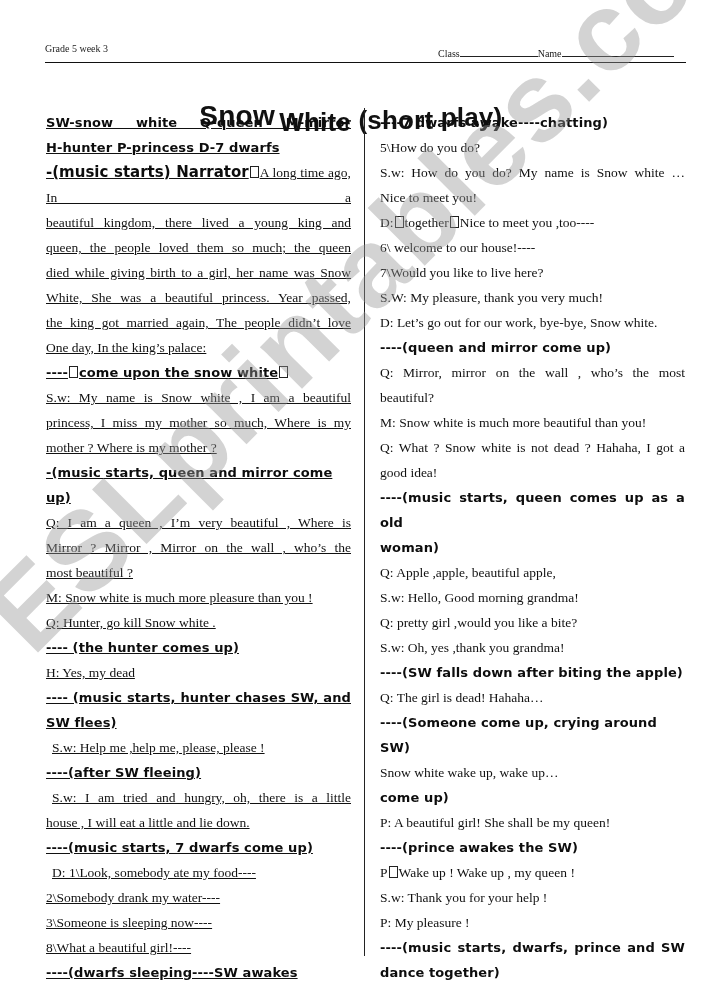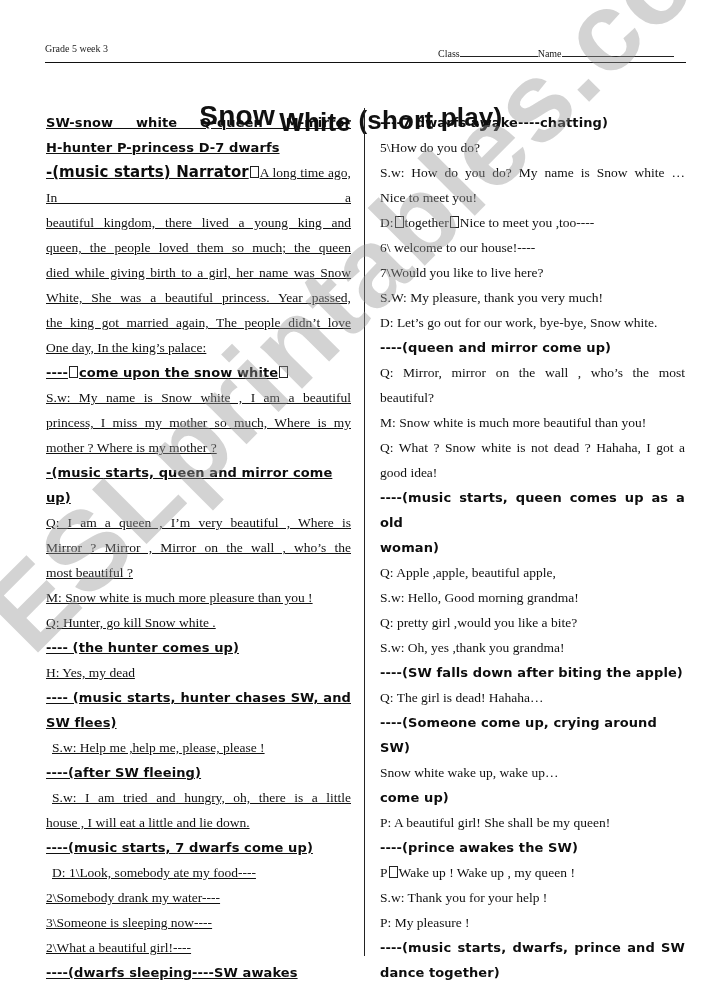--- a/index.html
+++ b/index.html
@@ -195,21 +195,21 @@
     <span class="line stage justify">---- (music starts, hunter chases SW, and</span>
     <span class="line stage">SW flees)</span>
     <span class="line indent">S.w: Help me ,help me, please, please !</span>
     <span class="line stage">----(after SW fleeing)</span>
     <span class="line justify indent">S.w: I am tried and hungry, oh, there is a little</span>
     <span class="line">house , I will eat a little and lie down.</span>
     <span class="line stage">----(music starts, 7 dwarfs come up)</span>
     <span class="line indent">D: 1\Look, somebody ate my food----</span>
     <span class="line">2\Somebody drank my water----</span>
     <span class="line">3\Someone is sleeping now----</span>
-    <span class="line">2\What a beautiful girl!----</span>
+    <span class="line">8\What a beautiful girl!----</span>
     <span class="line stage">----(dwarfs sleeping----SW awakes</span>
   </div>
 
   <div class="col col-right">
     <span class="line stage">----7 dwarfs awake----chatting)</span>
     <span class="line">5\How do you do?</span>
     <span class="line justify">S.w: How do you do? My name is Snow white …</span>
     <span class="line">Nice to meet you!</span>
     <span class="line"><span>D:</span><span class="box"></span><span>together</span><span class="box"></span><span>Nice to meet you ,too----</span></span>
     <span class="line">6\ welcome to our house!----</span>

